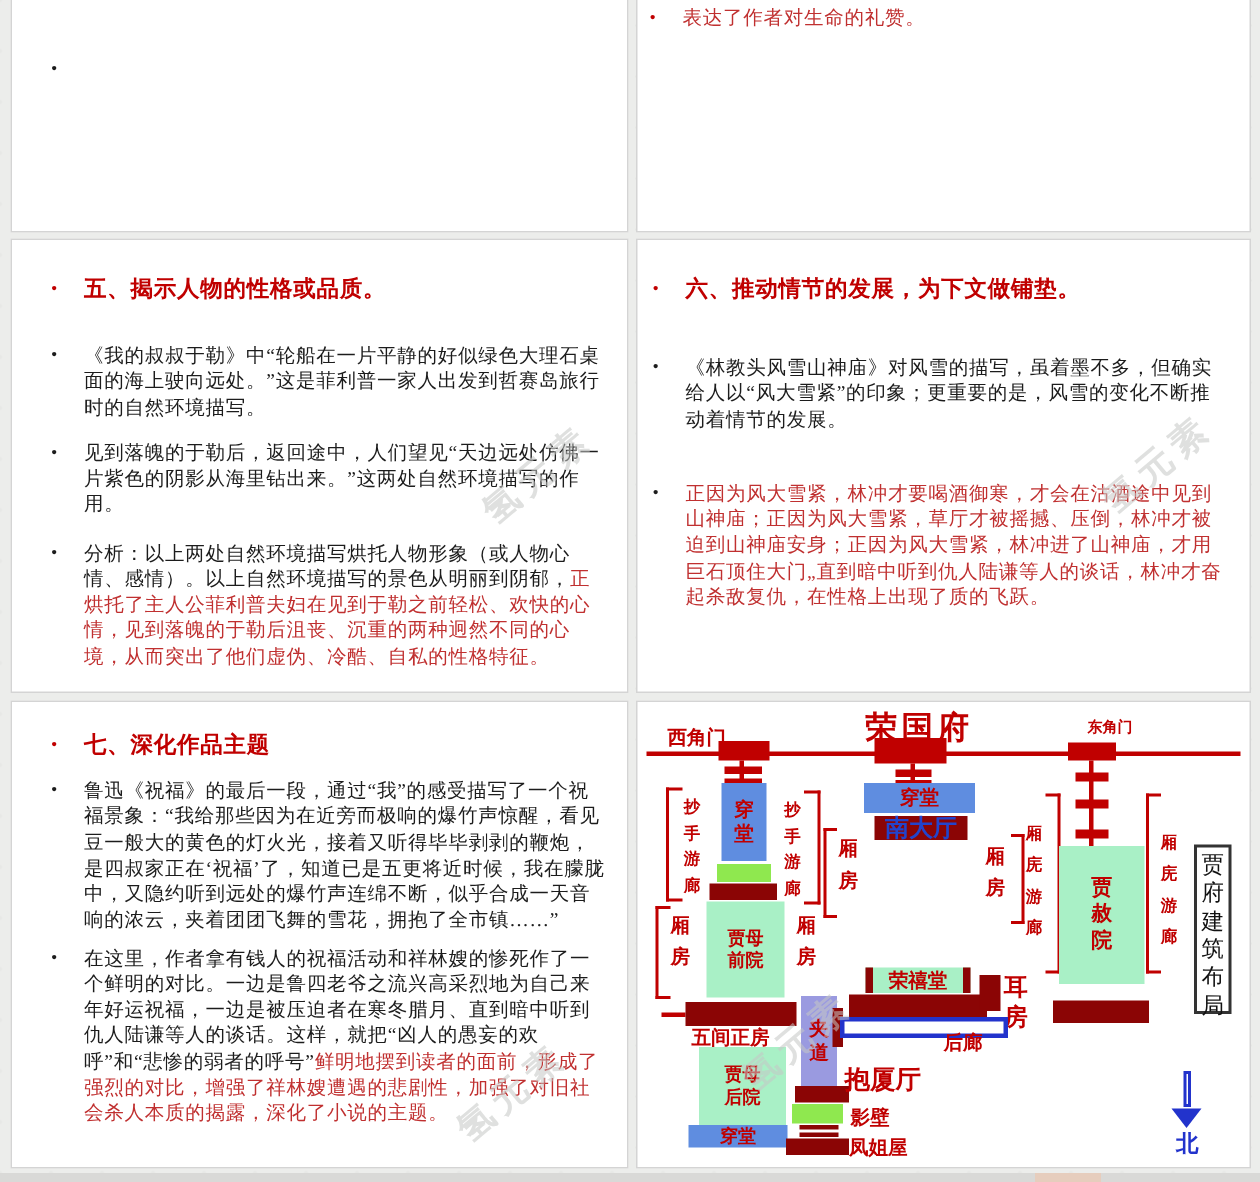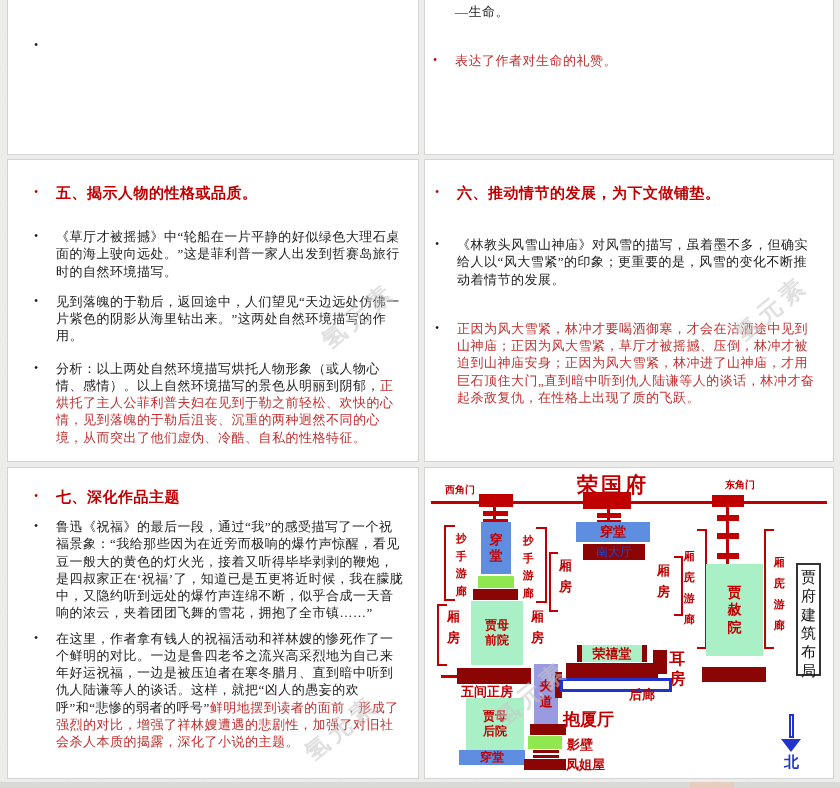--- a/index.html
+++ b/index.html
@@ -85,39 +85,35 @@
   <div class="pbody">
       <div class="bullet-item">
         <span class="bullet-dot black">•</span>
       </div>
     </div>
 </div>
 
 <div class="panel" id="p-tr">
   <div class="pbody">
       <div class="bullet-item">
-        <span class="bullet-dot none">•</span>
-        <span class="bullet-text"><span class="seg-black">—生命。</span></span>
-      </div>
-      <div class="bullet-item">
         <span class="bullet-dot red">•</span>
         <span class="bullet-text"><span class="seg-red">表达了作者对生命的礼赞。</span></span>
       </div>
     </div>
 </div>
 
 <div class="panel" id="p-ml">
   <div class="pbody">
       <div class="bullet-item title-item">
         <span class="bullet-dot red">•</span>
         <span class="bullet-text"><span class="seg-red">五、揭示人物的性格或品质。</span></span>
       </div>
       <div class="bullet-item">
         <span class="bullet-dot black">•</span>
-        <span class="bullet-text"><span class="seg-black">《草厅才被摇撼》中“轮船在一片平静的好似绿色大理石桌面的海上驶向远处。”这是菲利普一家人出发到哲赛岛旅行时的自然环境描写。</span></span>
+        <span class="bullet-text"><span class="seg-black">《我的叔叔于勒》中“轮船在一片平静的好似绿色大理石桌面的海上驶向远处。”这是菲利普一家人出发到哲赛岛旅行时的自然环境描写。</span></span>
       </div>
       <div class="bullet-item">
         <span class="bullet-dot black">•</span>
         <span class="bullet-text"><span class="seg-black">见到落魄的于勒后，返回途中，人们望见“天边远处仿佛一片紫色的阴影从海里钻出来。”这两处自然环境描写的作用。</span></span>
       </div>
       <div class="bullet-item">
         <span class="bullet-dot black">•</span>
         <span class="bullet-text"><span class="seg-black">分析：以上两处自然环境描写烘托人物形象（或人物心情、感情）。以上自然环境描写的景色从明丽到阴郁，</span><span class="seg-red">正烘托了主人公菲利普夫妇在见到于勒之前轻松、欢快的心情，见到落魄的于勒后沮丧、沉重的两种迥然不同的心境，从而突出了他们虚伪、冷酷、自私的性格特征。</span></span>
       </div>
     </div>
@@ -155,21 +151,21 @@
         <span class="bullet-text"><span class="seg-black">在这里，作者拿有钱人的祝福活动和祥林嫂的惨死作了一个鲜明的对比。一边是鲁四老爷之流兴高采烈地为自己来年好运祝福，一边是被压迫者在寒冬腊月、直到暗中听到仇人陆谦等人的谈话。这样，就把“凶人的愚妄的欢呼”和“悲惨的弱者的呼号”</span><span class="seg-red">鲜明地摆到读者的面前，形成了强烈的对比，增强了祥林嫂遭遇的悲剧性，加强了对旧社会杀人本质的揭露，深化了小说的主题。</span></span>
       </div>
     </div>
 </div>
 
 <div class="panel" id="p-br">
   <div class="diagram">
 
     <div class="dlbl dtitle" style="left:152px;top:3px">荣国府</div>
     <div class="dbox c-red" style="left:6px;top:33px;width:396px;height:3px"></div>
-    <div class="dlbl" style="left:20px;top:15px;font-size:10px">西角门</div>
+    <div class="dlbl" style="left:20px;top:15px;font-size:13px">西角门</div>
     <div class="dlbl" style="left:300px;top:10px;font-size:10px">东角门</div>
 
     <div class="dbox c-red" style="left:54px;top:26px;width:34px;height:13px"></div>
     <div class="dbox c-red" style="left:158px;top:24px;width:48px;height:17px"></div>
     <div class="dbox c-red" style="left:287px;top:27px;width:32px;height:12px"></div>
 
     <div class="dbox c-red" style="left:68px;top:39px;width:3px;height:16px"></div>
     <div class="dbox c-red" style="left:58px;top:43px;width:25px;height:5px"></div>
     <div class="dbox c-red" style="left:58px;top:51px;width:25px;height:5px"></div>
     <div class="dbox c-red" style="left:182px;top:41px;width:3px;height:13px"></div>
@@ -218,21 +214,21 @@
     <div class="dlbl" style="left:142px;top:268px;font-size:13px">影壁</div>
     <div class="dbox c-maroon" style="left:108px;top:282px;width:26px;height:3px"></div>
     <div class="dbox c-maroon" style="left:108px;top:287px;width:26px;height:3px"></div>
     <div class="dbox c-maroon" style="left:99px;top:291px;width:42px;height:11px"></div>
     <div class="dlbl" style="left:141px;top:288px;font-size:13px">凤姐屋</div>
 
     <div class="dbox c-blue flexc" style="left:151px;top:54px;width:74px;height:20px">
       <span class="dred" style="font-size:13px">穿堂</span>
     </div>
     <div class="dbox c-maroon flexc" style="left:158px;top:76px;width:62px;height:16px">
-      <span style="color:#2244cc;font-weight:normal;font-size:12px">南大厅</span>
+      <span style="color:#2244cc;font-weight:bold;font-size:16px">南大厅</span>
     </div>
     <div class="bk bk-l" style="left:124px;top:84px;width:7px;height:56px"></div>
     <div class="dlbl" style="left:133px;top:88px;font-size:13px"><span class="vtext lh16">厢房</span></div>
     <div class="bk bk-r" style="left:249px;top:88px;width:7px;height:56px"></div>
     <div class="dlbl" style="left:231px;top:93px;font-size:13px"><span class="vtext lh16">厢房</span></div>
 
     <div class="dbox c-mint flexc" style="left:152px;top:177px;width:70px;height:17px;border-left:5px solid #8b0505;border-right:5px solid #8b0505">
       <span class="dred" style="font-size:13px">荣禧堂</span>
     </div>
     <div class="dbox c-maroon" style="left:141px;top:195px;width:92px;height:15px"></div>

